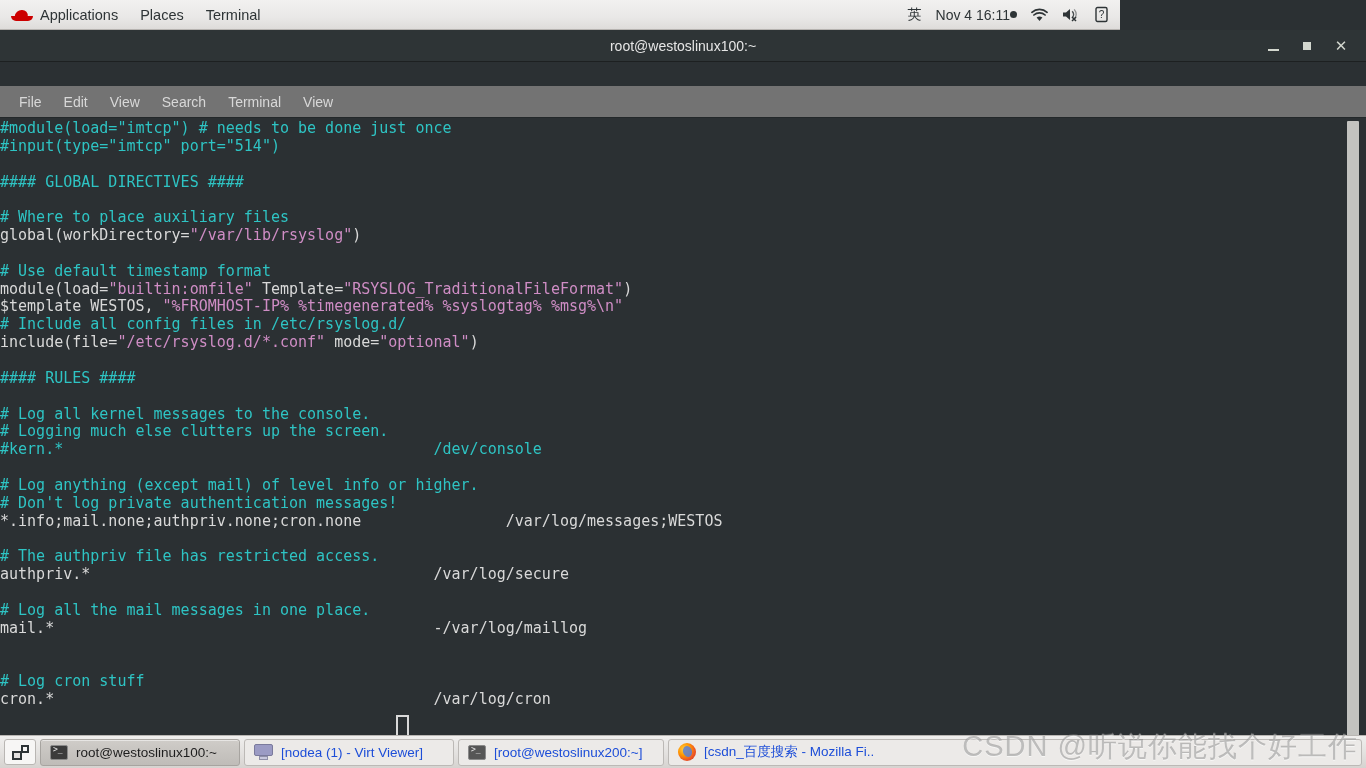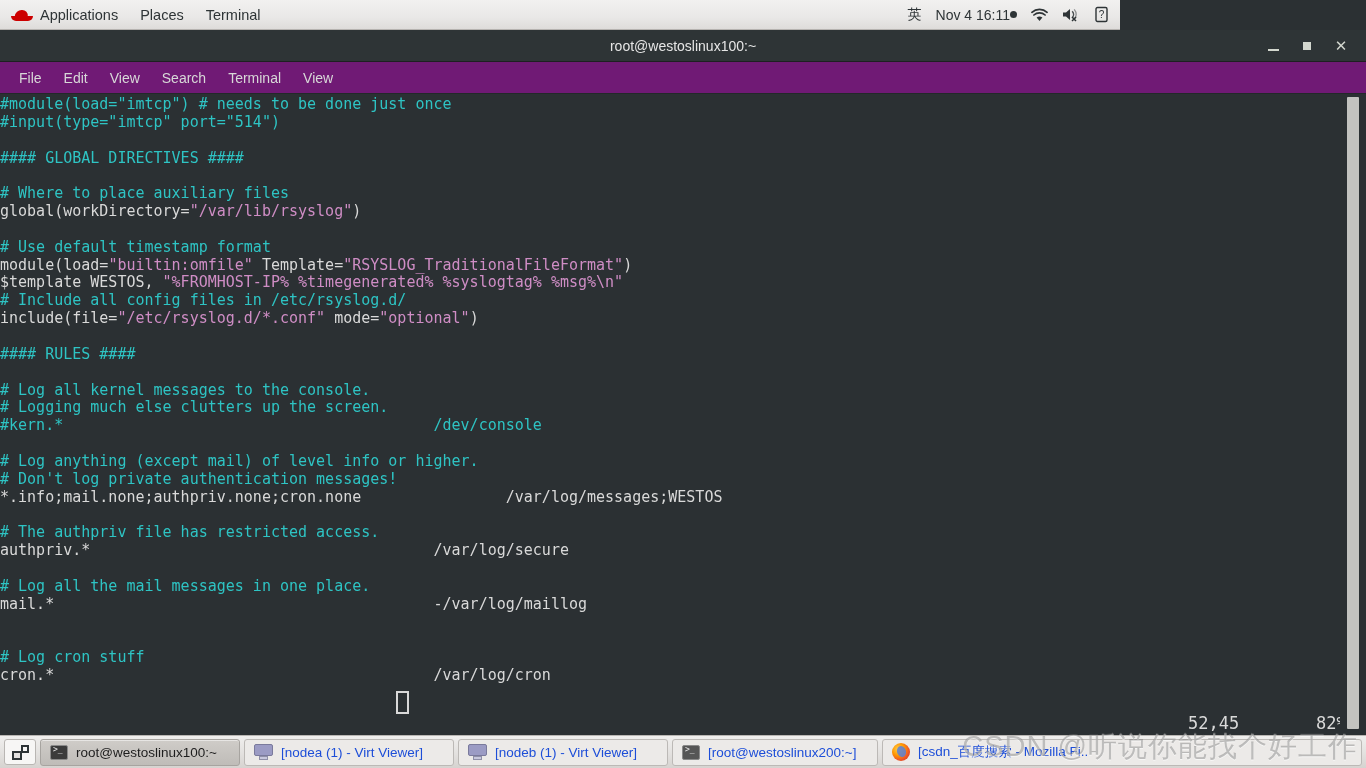--- a/index.html
+++ b/index.html
@@ -62,24 +62,25 @@
   }
   .winbtn {
     width:34px; height:30px; display:flex; align-items:center; justify-content:center;
     color:#d3d7cf; font-size:15px; cursor:pointer;
   }
   .winbtn .dash { width:11px; height:2px; background:#d3d7cf; margin-top:8px;}
   .winbtn .sq   { width:8px; height:8px; background:#d3d7cf; }
 
   #menubar {
     height:32px; width:100%;
-    background:#701a75;
+    background:#737373;
     border-bottom:1px solid #23282a;
     display:flex; align-items:center;
     padding-left:8px;
+    margin-top:24px;
   }
   .menu-item {
     padding:0 11px; height:26px; line-height:26px;
     font-size:14px; color:#d8d8d8; cursor:pointer; border-radius:2px;
   }
 
   
   #term-body {
     position:relative;
     width:1366px; height:641px;
@@ -324,27 +325,20 @@
   </div>
 
   <div class="task t2">
     <span class="ico ico-monitor">
         <span class="scr"></span>
         <span class="stand"></span>
       </span>
     <span class="task-label">[nodea (1) - Virt Viewer]</span>
   </div>
 
-  <div class="task t3">
-    <span class="ico ico-monitor">
-        <span class="scr"></span>
-        <span class="stand"></span>
-      </span>
-    <span class="task-label">[nodeb (1) - Virt Viewer]</span>
-  </div>
 
   <div class="task t4">
     <span class="ico ico-term light"></span>
     <span class="task-label">[root@westoslinux200:~]</span>
   </div>
 
   <div class="task t5">
     <span class="ico ico-firefox"></span>
     <span class="task-label">[csdn_百度搜索 - Mozilla Fi..</span>
   </div>

